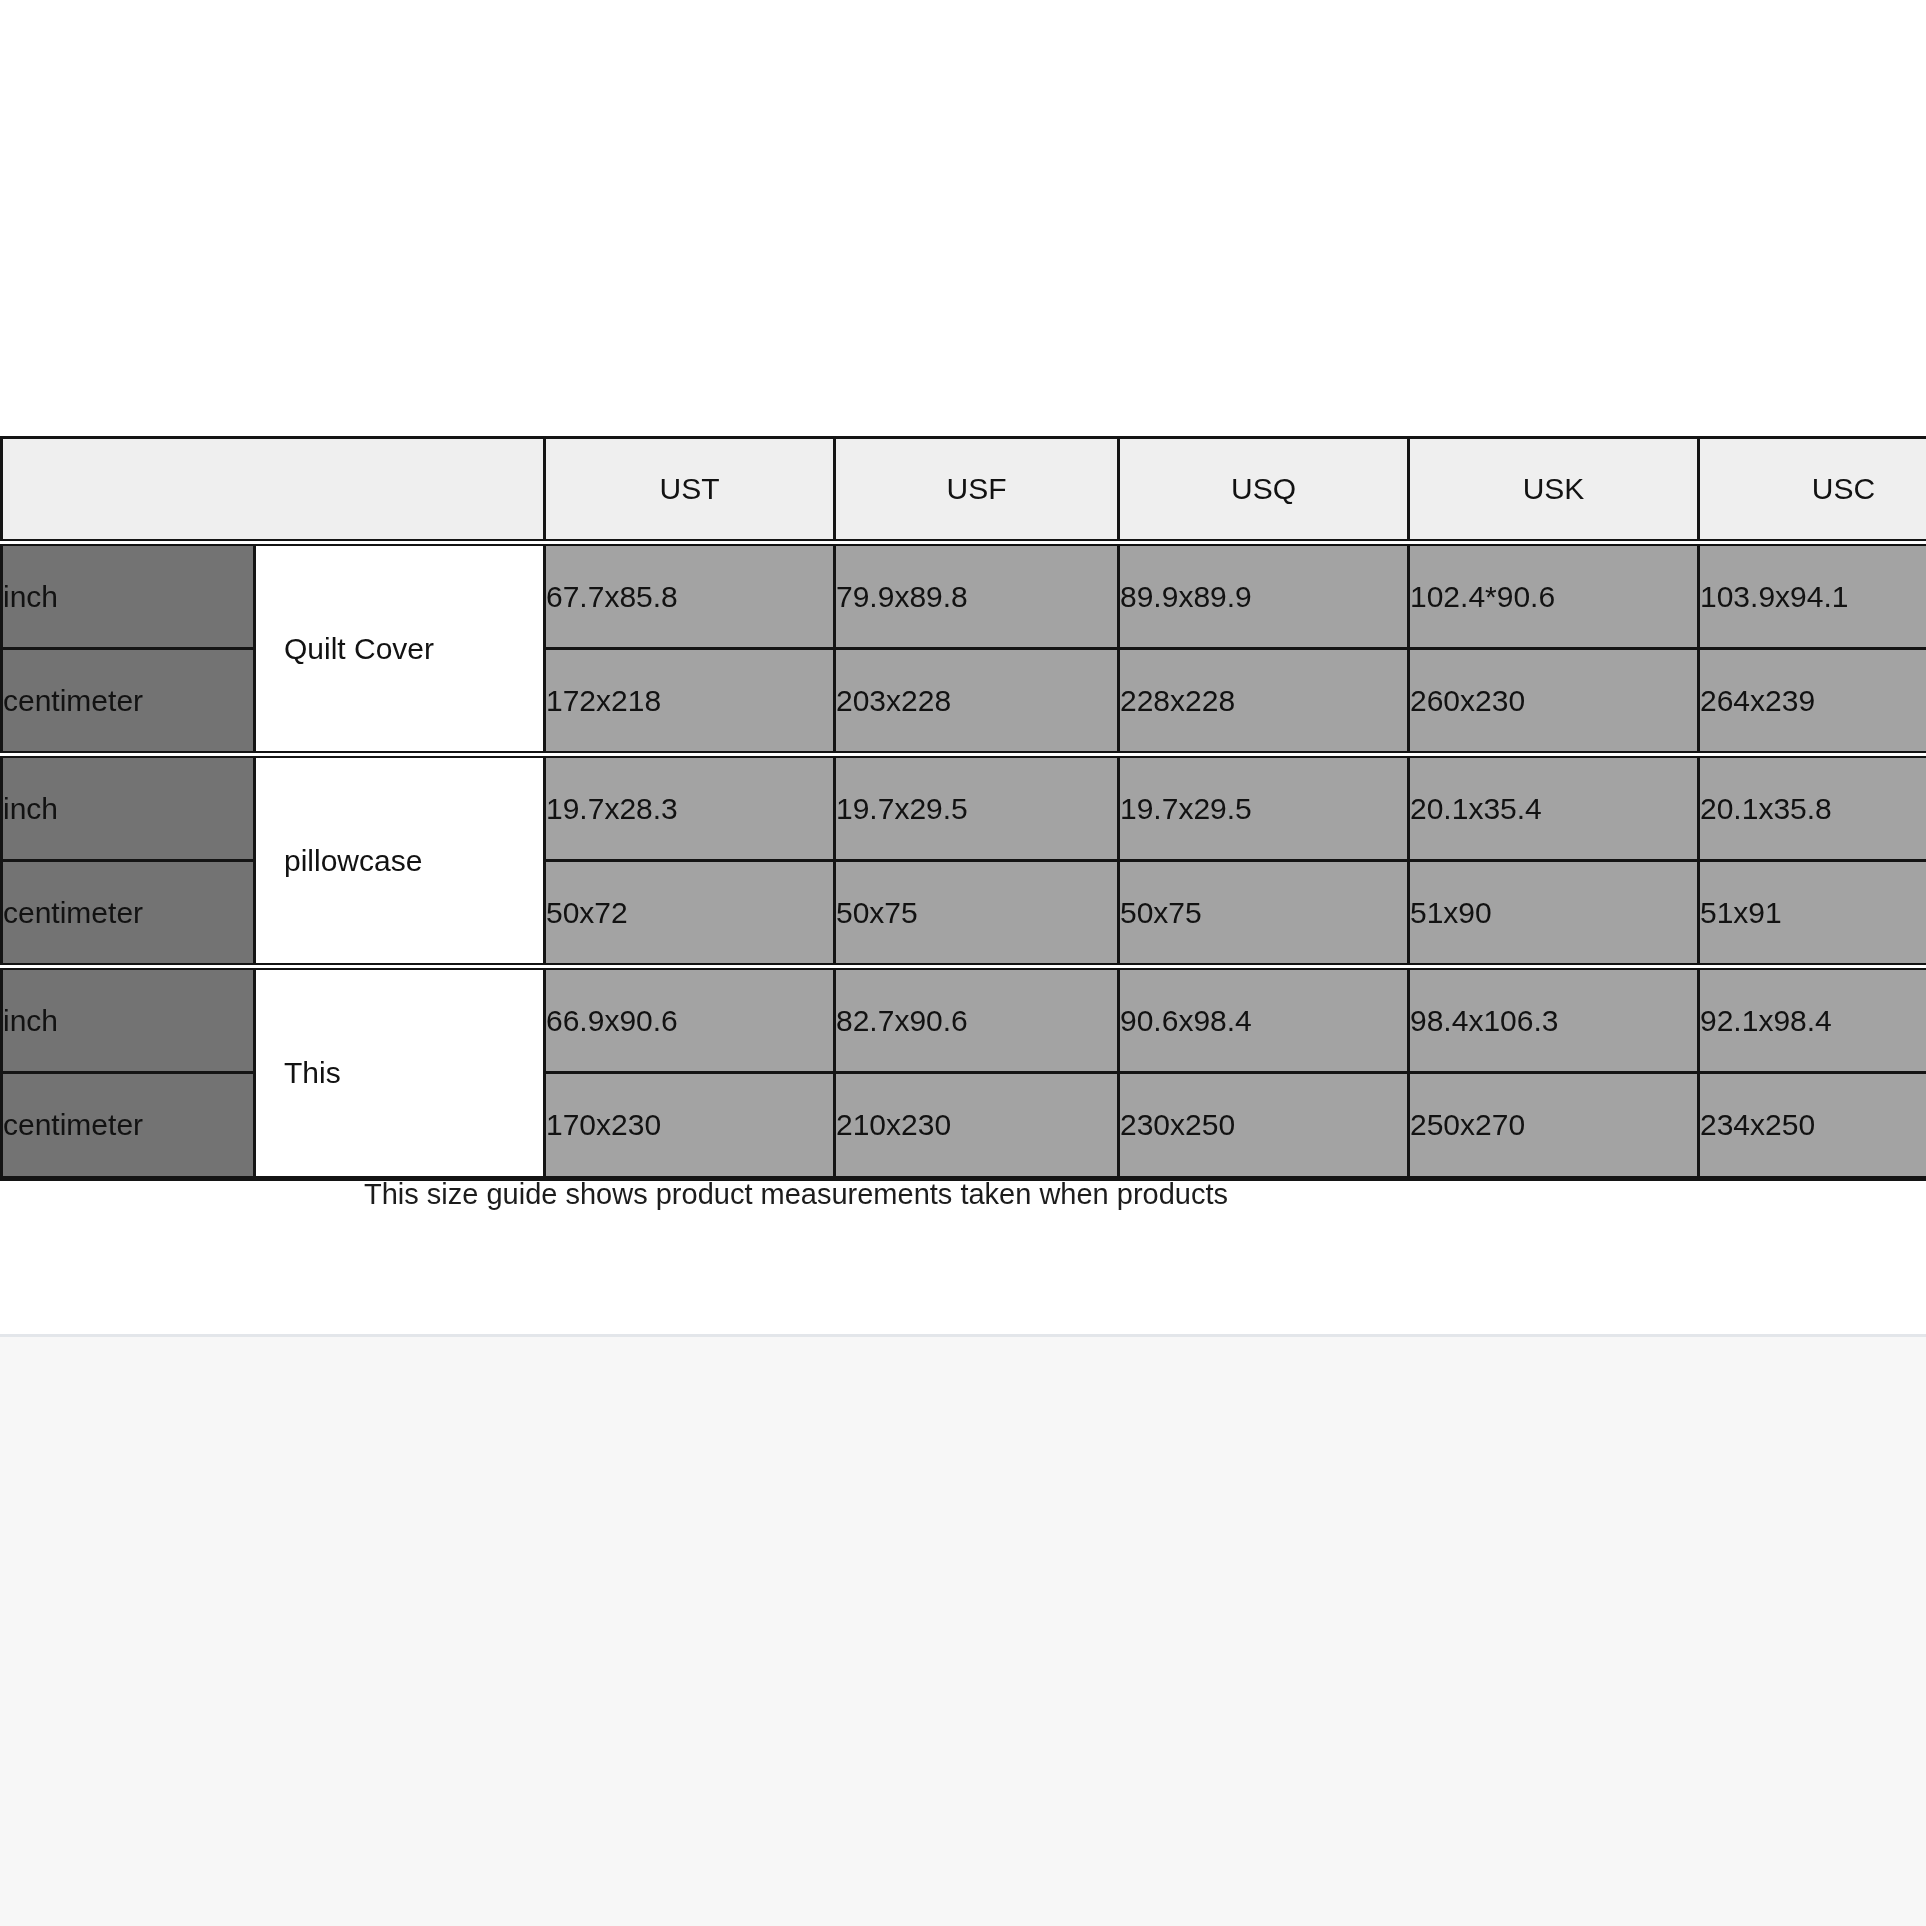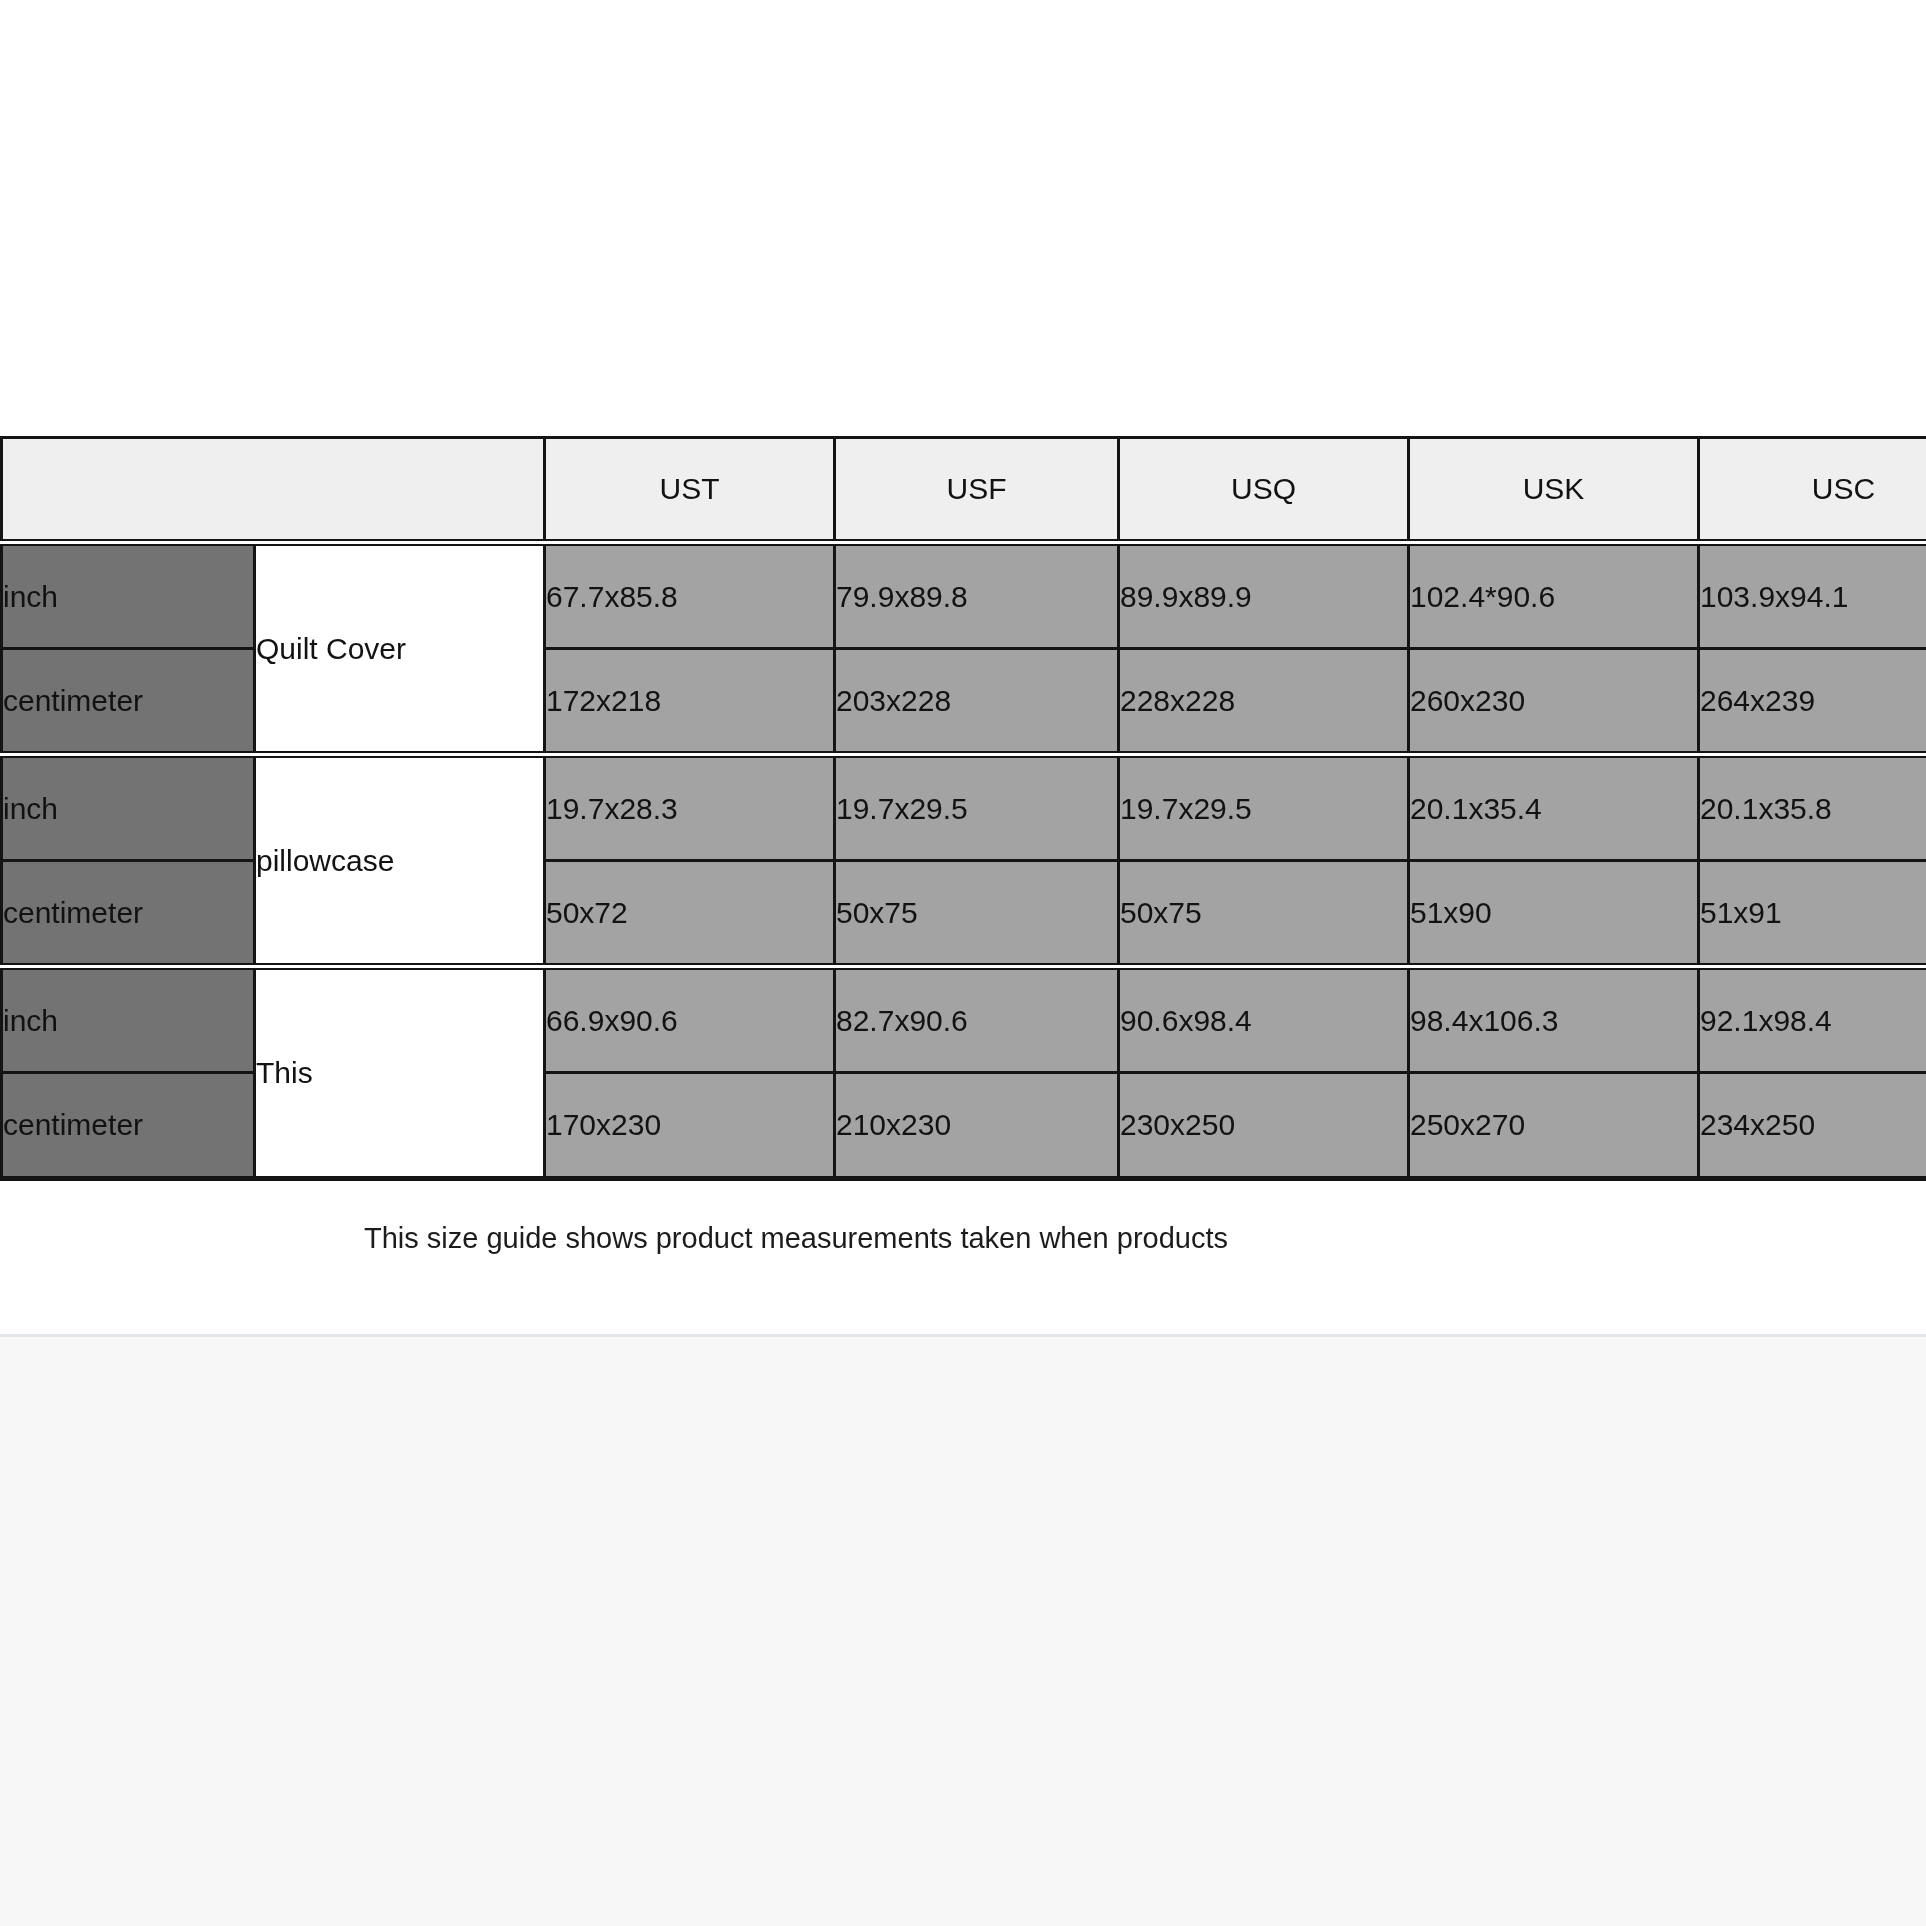--- a/index.html
+++ b/index.html
@@ -37,28 +37,28 @@
 
   .size-table thead tr { height: 105px; }
   .size-table tbody tr { height: 106px; }
 
   .size-table thead th {
     background: #efefef;
     border-bottom: 7px double #141414;
   }
 
   td.unit-cell { background: #737373; }
-  td.category-cell { background: #ffffff; }
+  td.category-cell { background: #ffffff; padding-left: 28px; }
   td.value-cell { background: #a3a3a3; }
 
   tr.group-first td { border-top: 7px double #141414; }
 
   .note {
     position: absolute;
-    top: 1212px;
+    top: 1168px;
     left: 0;
     width: 1592px;
     text-align: center;
     font-size: 29px;
     line-height: 52px;
     color: #1c1c1c;
   }
 
   .divider {
     position: absolute;

